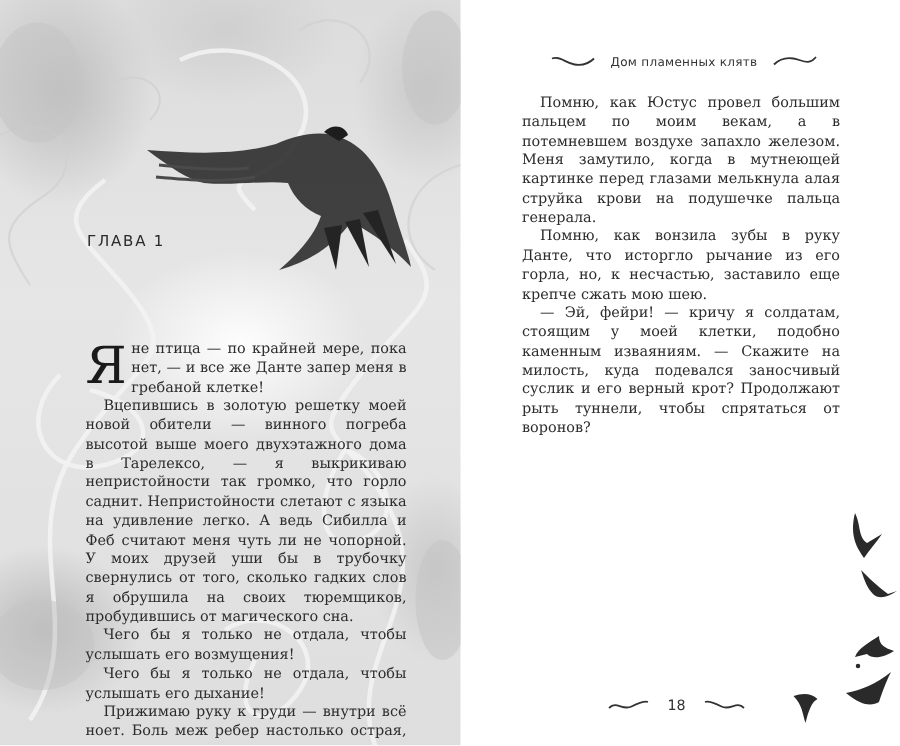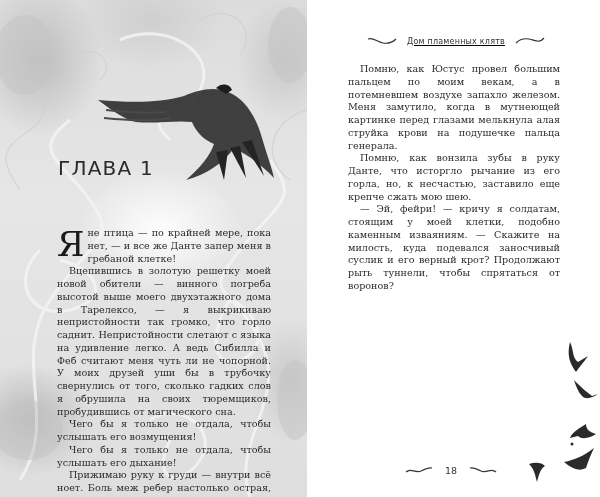--- a/index.html
+++ b/index.html
@@ -11,36 +11,36 @@
     background:
       radial-gradient(ellipse 120px 90px at 160px 230px, rgba(255,255,255,0.95), rgba(255,255,255,0) 70%),
       radial-gradient(ellipse 90px 110px at 40px 60px, #bdbdbd, rgba(189,189,189,0) 70%),
       radial-gradient(ellipse 70px 90px at 285px 60px, #c8c8c8, rgba(200,200,200,0) 70%),
       radial-gradient(ellipse 90px 80px at 30px 420px, #b8b8b8, rgba(184,184,184,0) 70%),
       radial-gradient(ellipse 60px 90px at 290px 380px, #c9c9c9, rgba(201,201,201,0) 70%),
       radial-gradient(ellipse 110px 70px at 150px 20px, #cfcfcf, rgba(207,207,207,0) 70%),
       linear-gradient(180deg, #dcdcdc 0%, #e6e6e6 40%, #dedede 100%);
   }
   .page-left svg.bg { position:absolute; left:0; top:0; }
-  .chapter-title { position:absolute; left:58px; top:156px; font-family:"DejaVu Sans", sans-serif; font-size:20px; letter-spacing:1.2px; color:#2a2a2a; }
+  .chapter-title { position:absolute; left:58px; top:156px; font-family:"DejaVu Sans", sans-serif; font-size:10px; letter-spacing:1.2px; color:#2a2a2a; }
   .raven { position:absolute; left:96px; top:82px; }
 
   .text-col { position:absolute; font-size:9.6px; line-height:12.75px; color:#2b2b2b; text-align:justify; }
   .text-col p { margin:0; text-indent:12px; }
   .text-col p.noindent { text-indent:0; }
   .left-col { left:57px; top:227px; width:214px; }
   .right-col { left:348px; top:63px; width:212px; }
   .dropcap { float:left; font-family:"DejaVu Serif", serif; font-size:34px; line-height:30px; margin:2px 3px 0 0; color:#1a1a1a; }
 
   .folio { position:absolute; top:462px; height:16px; display:flex; align-items:center; gap:12px; }
   .folio .num { font-family:"DejaVu Sans", sans-serif; font-size:9.5px; color:#333; }
   .folio-left { left:112px;margin-top:48px; }
   .folio-right { left:405px; }
 
-  .running-head { position:absolute; left:367px; top:36px; display:flex; align-items:center; gap:10px;text-decoration:underline; }
+  .running-head { position:absolute; left:367px; top:36px; display:flex; align-items:center; gap:10px; }
   .running-head .title { font-family:"DejaVu Sans", sans-serif; font-size:8px; color:#333; letter-spacing:0.2px; }
 
   .birds { position:absolute; left:560px; top:340px; }
 </style>
 </head>
 <body>
 
 <div class="spread">
 
   <div class="page-left">

